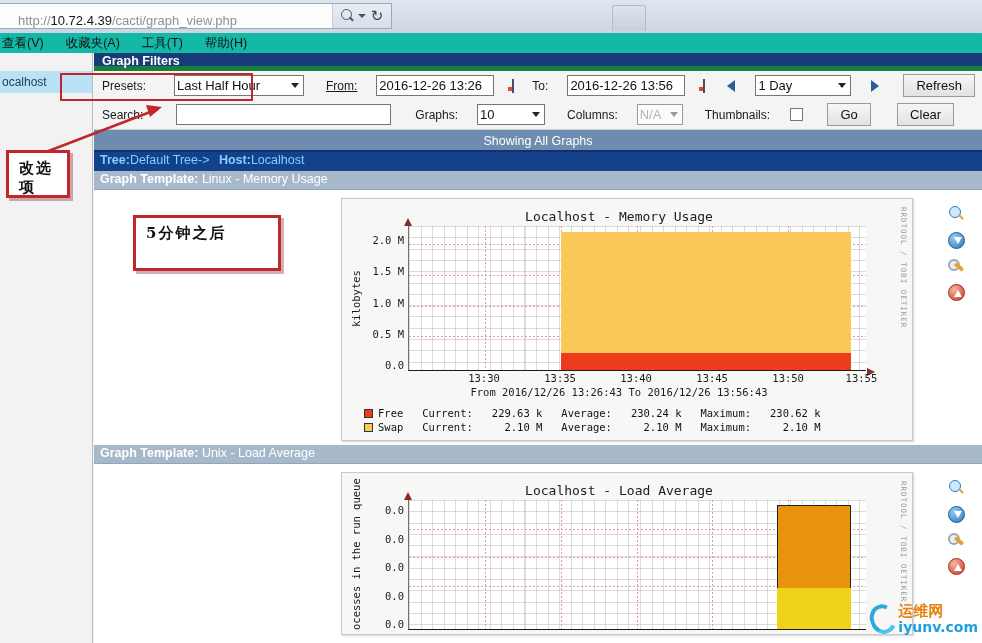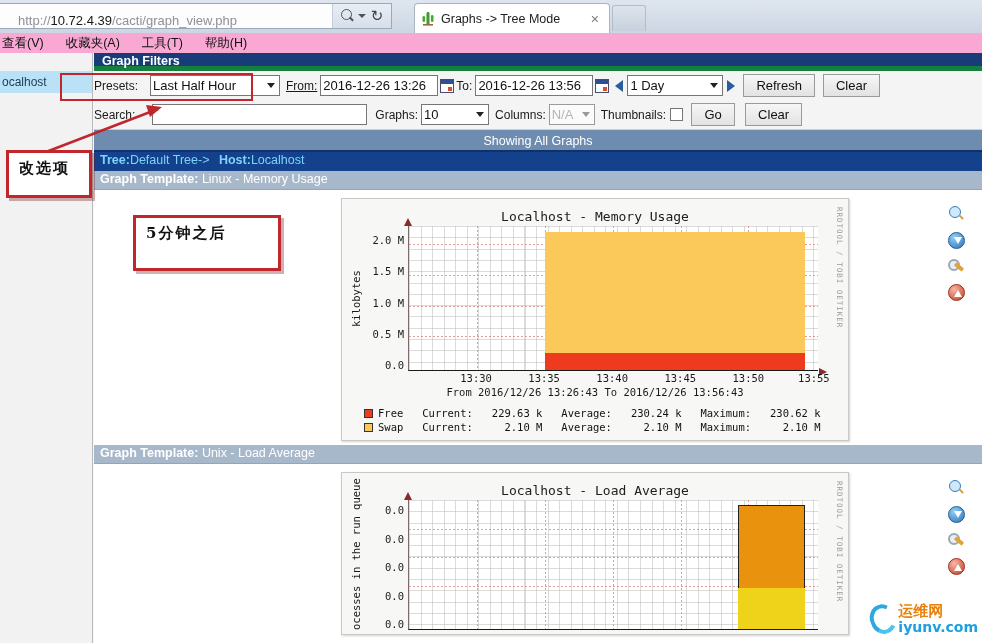--- a/index.html
+++ b/index.html
@@ -52,21 +52,21 @@
   .tab-newtab {
     position:absolute; left:612px; top:5px; width:34px; height:26px;
     background:linear-gradient(to bottom,#dde4ec,#c7d1dd);
     border:1px solid #b3bdc9; border-bottom:none; border-radius:3px 3px 0 0;
   }
   .chrome-fill{position:absolute;left:646px;top:0;width:336px;height:33px;background:linear-gradient(to bottom,#dfe6ef,#ccd6e3);}
 
   
   .menubar {
     position:absolute; left:0; top:33px; width:982px; height:20px;
-    background:#f9a8d4;
+    background:#14b8a6;
     display:flex; align-items:center; gap:22px; padding-left:2px;
     font-size:12.5px; color:#111;
   }
   .menubar span { white-space:nowrap; }
 
   
   .page { position:absolute; left:0; top:53px; width:982px; height:590px; background:#f6f6f6; }
 
   
   .sidebar {
@@ -81,21 +81,21 @@
 
   
   .main { position:absolute; left:94px; top:0; width:888px; height:590px; background:#ffffff; }
 
   .panel-header {
     height:18px; background:#183c78; color:#ffffff;
     font-weight:bold; font-size:12.5px; padding:1px 0 0 8px;
     border-bottom:5px solid #15803d;
   }
   .filters-box { background:#f4f4f4; border-bottom:1px solid #cfcfcf; }
-  .frow { display:flex; align-items:center; height:29px; padding-left:0; gap:0; }
+  .frow { display:flex; align-items:center; height:29px; padding-left:8px; gap:16px; }
   .lbl { font-size:12px; color:#1a1a1a; white-space:nowrap; }
   .sel, .txt {
     font-family:"Liberation Sans", sans-serif; font-size:13px;
     border:1px solid #767676; background:#ffffff; color:#111;
     height:21px; padding:0 2px;
   }
   select.sel { appearance:none; -webkit-appearance:none; padding-right:18px; background:#fff; }
   .selwrap { position:relative; display:inline-block; }
   .selwrap::after {
     content:""; position:absolute; right:5px; top:8px; pointer-events:none;
@@ -129,23 +129,23 @@
   .tree-bar b { font-weight:bold; }
   .tpl-bar {
     height:19px; background:#a8b8cb; color:#ffffff; font-size:12.5px;
     padding:1px 0 0 6px; border-bottom:1px solid #93a5bb;
   }
   .tpl-bar b { color:#ffffff; font-weight:bold; }
 
   
   .graph-area { position:relative; background:#ffffff; }
   .graph-wrap {
-    margin:8px 0 0 247px; width:508px; background:#f7f7f5;
+    margin:8px 0 0 247px; width:572px; background:#f7f7f5;
     border:1px solid #c8c8c4; box-shadow:1px 1px 2px rgba(0,0,0,0.18);
-    position:relative; padding:6px 8px 4px 8px;
+    position:relative; padding:6px 24px 4px 8px;
   }
   .gtitle {
     text-align:center; font-family:"DejaVu Sans Mono", monospace;
     font-size:13px; color:#202020; padding:4px 0 2px 0;
   }
   .rrd-credit {
     position:absolute; right:4px; top:8px; width:12px;
     font-family:"DejaVu Sans Mono", monospace; font-size:7.5px; color:#9b9b9b;
     writing-mode:vertical-rl; letter-spacing:1px; white-space:nowrap;
   }
@@ -241,32 +241,20 @@
 
   <div class="addrbar">
     <div class="addr-text"><span>http://</span><b>10.72.4.39</b><span>/cacti/graph_view.php</span></div>
     <div class="addr-icons">
       <span class="ic ic-search"></span>
       <span class="ic ic-caret"></span>
       <span class="ic ic-refresh">↻</span>
     </div>
   </div>
 
-  <div class="tab">
-    <span class="tab-fav">
-      <svg width="14" height="15" viewBox="0 0 14 15">
-          <rect x="5.5" y="1" width="3" height="13" rx="1.4" fill="#3f9a2e"></rect>
-          <rect x="1.5" y="5" width="2.6" height="6" rx="1.3" fill="#4aa835"></rect>
-          <rect x="9.9" y="4" width="2.6" height="7" rx="1.3" fill="#4aa835"></rect>
-          <rect x="2" y="13" width="10" height="1.6" fill="#9a6a3a"></rect>
-        </svg>
-    </span>
-    <span class="tab-title">Graphs -&gt; Tree Mode</span>
-    <span class="tab-close">×</span>
-  </div>
   <div class="tab-newtab"></div>
 </div>
 
 <div class="menubar">
   <span>查看(V)</span>
   <span>收藏夹(A)</span>
   <span>工具(T)</span>
   <span>帮助(H)</span>
 </div>
 
@@ -444,21 +432,21 @@
 
   </div>
 
   <div class="anno-rect" style="left:60px;top:20px;width:193px;height:28px;"></div>
 
   <svg class="anno-arrow" style="left:0px;top:40px;width:180px;height:80px;">
     <line x1="12" y1="72" x2="158" y2="16" stroke="#c0272d" stroke-width="2.5"></line>
     <polygon points="162,14 146,12 150,24" fill="#c0272d"></polygon>
   </svg>
 
-  <div class="anno-box" style="left:6px;top:97px;width:86px;height:48px;">
+  <div class="anno-box" style="left:6px;top:97px;width:64px;height:48px;">
     <span class="anno-text">改选项</span>
   </div>
 
   <div class="anno-box" style="left:133px;top:162px;width:148px;height:56px;">
     <span class="anno-text">5分钟之后</span>
   </div>
 
   <div class="watermark">
     <div class="wm-ring"></div>
     <div class="wm-txt">

